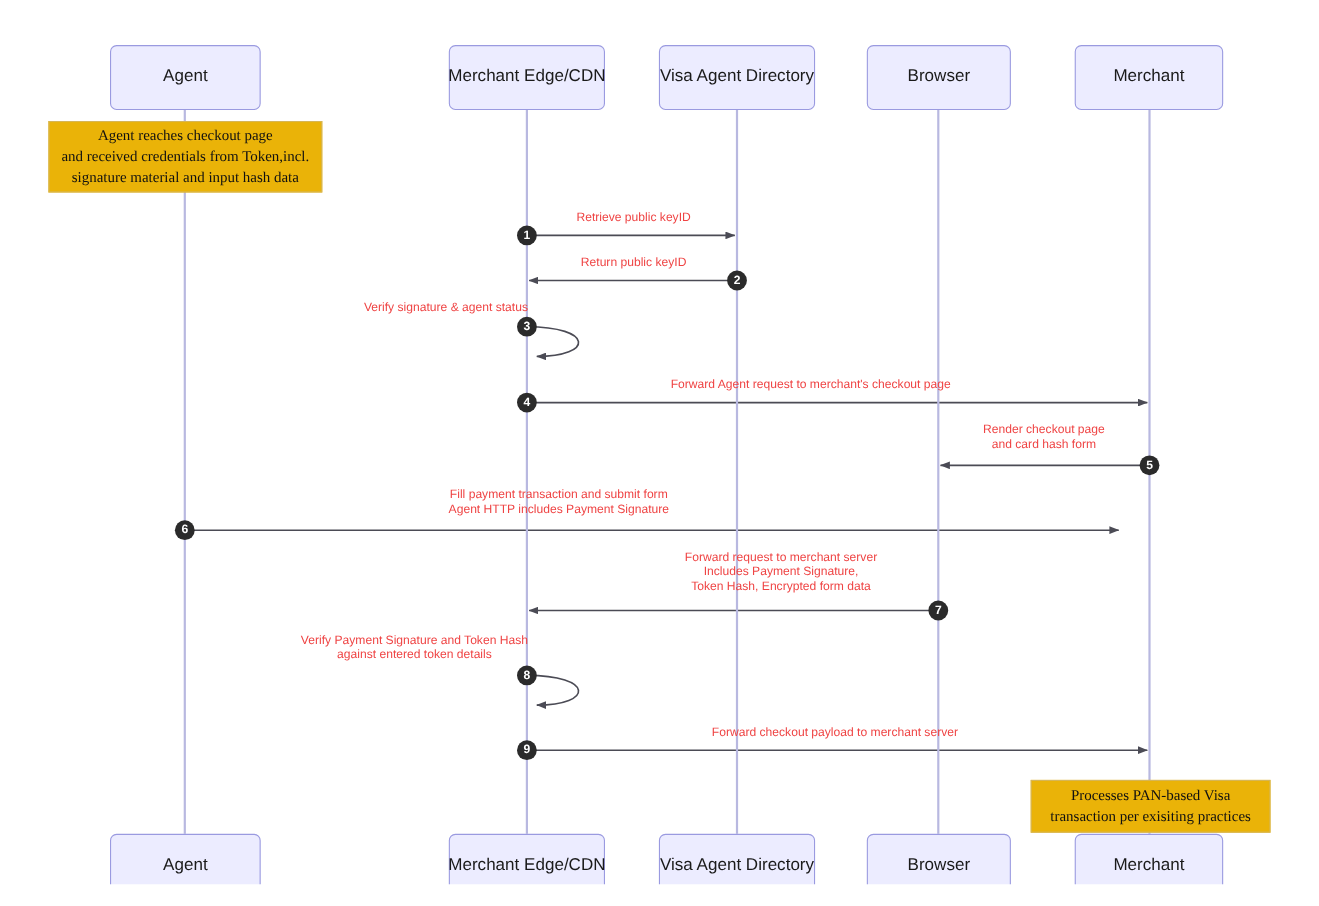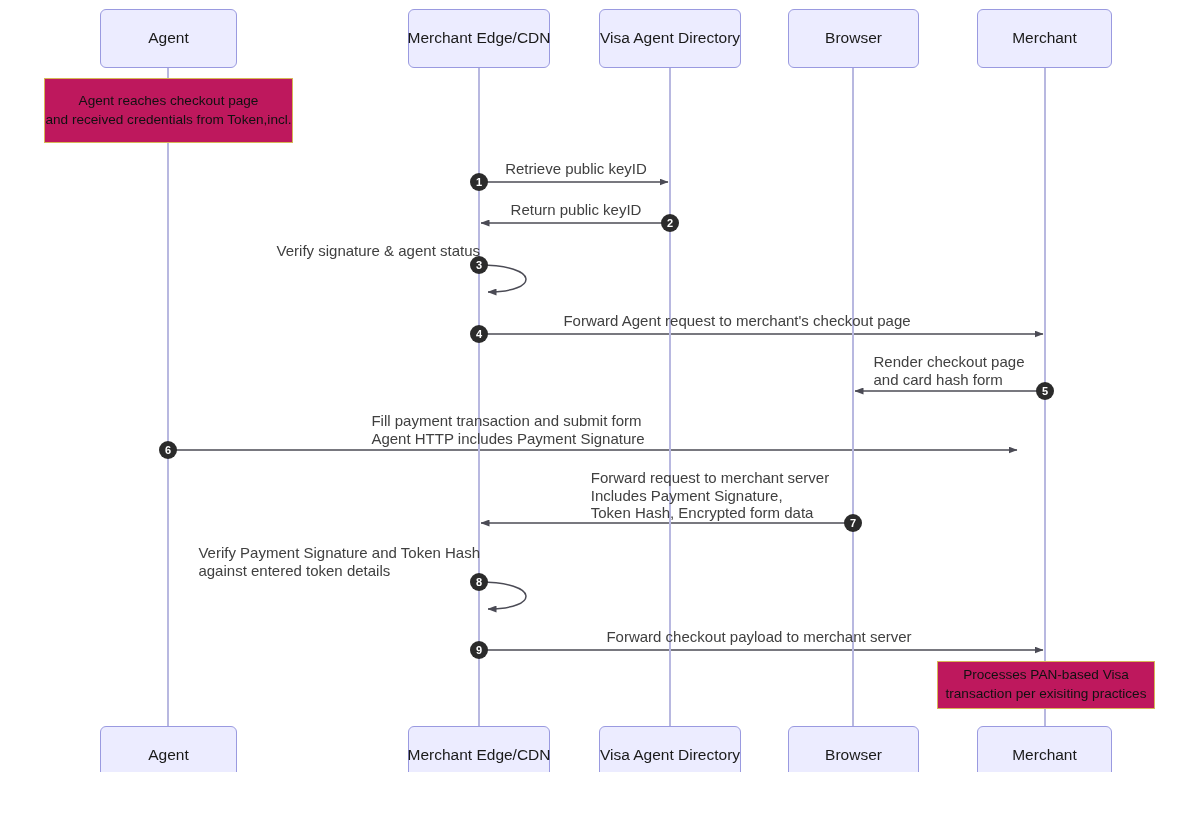--- a/index.html
+++ b/index.html
@@ -10,20 +10,21 @@
   }
   body {
     font-family: "Liberation Sans", sans-serif;
   }
   #diagram-root {
     position: relative;
     width: 1199px;
     height: 772px;
     background: #ffffff;
     overflow: hidden;
+    margin-top: 32px;
   }
   .lifeline {
     position: absolute;
     width: 2px;
     background: #b8b8e0;
   }
   .participant-box {
     position: absolute;
     box-sizing: border-box;
     background: #ececff;
@@ -34,39 +35,40 @@
     justify-content: center;
     color: #1a1a1a;
     font-size: 15.5px;
     line-height: 1.2;
     text-align: center;
     white-space: nowrap;
   }
   .note-box {
     position: absolute;
     box-sizing: border-box;
-    background: #be185d;
+    background: #eab308;
     border: 1px solid #d6b656;
     display: flex;
     flex-direction: column;
-    align-items: center;
     justify-content: center;
     color: #111111;
     font-size: 13.6px;
     line-height: 1.38;
     text-align: center;
     padding: 4px 6px;
+    font-family: Liberation Serif, serif;
   }
   .note-box .note-line { display: block; white-space: nowrap; }
 
   .msg-label {
     position: absolute;
-    color: #404040;
-    font-size: 15px;
+    color: #ef4444;
+    font-size: 11px;
     line-height: 1.18;
+    text-align: center;
     white-space: nowrap;
     transform: translateX(-50%);
   }
   .msg-label .msg-line { display: block; }
 
   .seqnum {
     position: absolute;
     width: 18px;
     height: 18px;
     border-radius: 50%;
@@ -147,22 +149,23 @@
         <span>Browser</span>
       </div>
       <div class="participant-box" style="left: 977px; top: 726px; width: 135px; height: 59px;">
         <span>Merchant</span>
       </div>
     </div>
   <div id="note-layer">
       <div class="note-box" style="left: 44px; top: 78px; width: 249px; height: 65px;">
         <span class="note-line">Agent reaches checkout page</span>
         <span class="note-line">and received credentials from Token,incl.</span>
-      </div>
-      <div class="note-box" style="left: 937px; top: 661px; width: 218px; height: 48px;">
+        <span class="note-line">signature material and input hash data</span>
+      </div>
+      <div class="note-box" style="left: 937px; top: 677px; width: 218px; height: 48px;">
         <span class="note-line">Processes PAN-based Visa</span>
         <span class="note-line">transaction per exisiting practices</span>
       </div>
     </div>
   <div id="label-layer">
       <div class="msg-label" style="left: 576px; top: 160px;">
         <span class="msg-line">Retrieve public keyID</span>
       </div>
       <div class="msg-label" style="left: 576px; top: 201px;">
         <span class="msg-line">Return public keyID</span>

